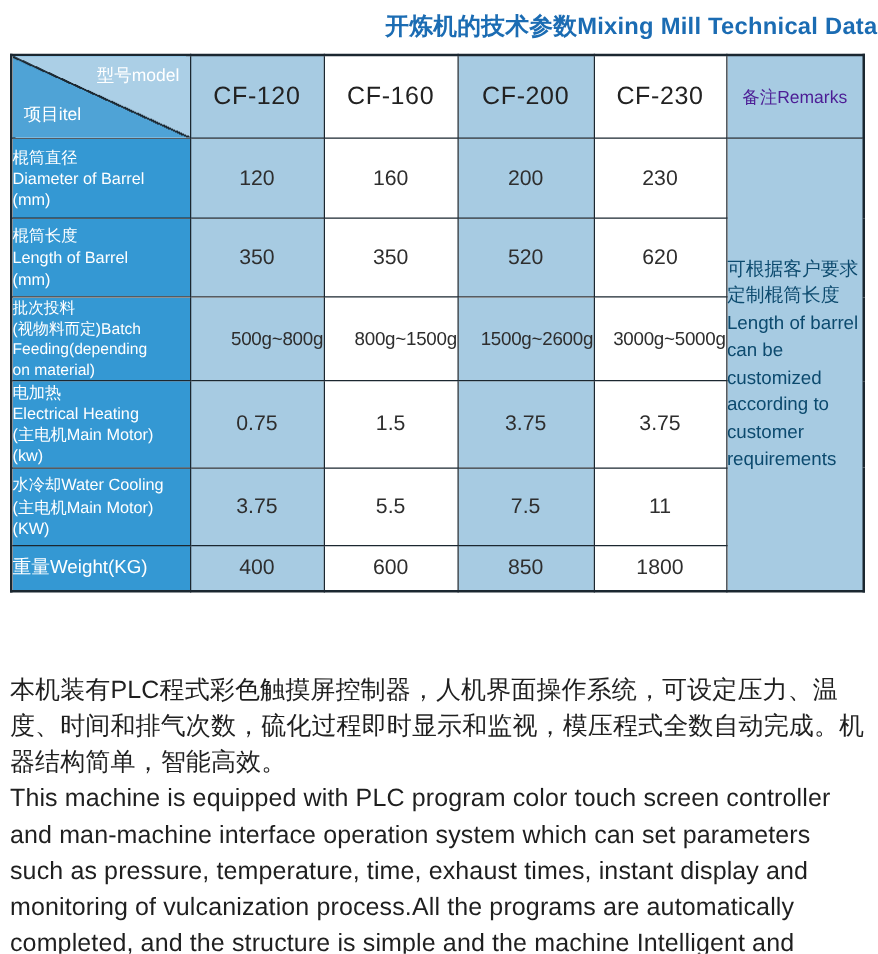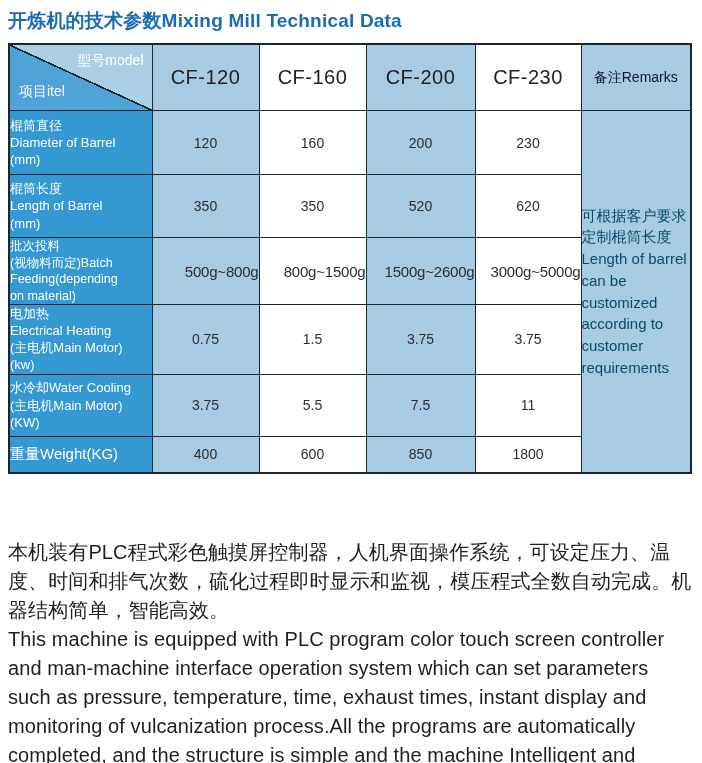--- a/index.html
+++ b/index.html
@@ -4,39 +4,39 @@
 <style>
   html,body{margin:0;padding:0;}
   body{
     width:702px;height:763px;background:#ffffff;
     font-family:"Liberation Sans","DejaVu Sans",sans-serif;
     color:#2b2b2b;overflow:hidden;
   }
   .page{position:relative;width:702px;height:763px;background:#fff;}
   .title{
     margin:8px 0 0 8px;font-size:19px;font-weight:600;
-    color:#1b6cb3;letter-spacing:0.2px;
+    color:#1b6cb3;letter-spacing:0.2px;text-align:right;
   }
   table.spec{
     border-collapse:collapse;table-layout:fixed;
     margin:9px 0 0 8px;width:682px;
     border:2px solid #1b2730;
   }
   table.spec td{
     border:1px solid #1b2730;
     padding:0;vertical-align:middle;
     overflow:hidden;
   }
   
   td.light{background:#a7cbe2;}
   td.white{background:#ffffff;}
   td.blue {background:#3498d3;}
   
   td.model-h{font-size:20px;color:#222;text-align:center;letter-spacing:0.5px;}
-  td.remarks-h{font-size:14px;color:#0f172a;text-align:center;}
+  td.remarks-h{font-size:14px;color:#4c1d95;text-align:center;}
   
   td.corner{
     background:linear-gradient(to bottom left,
       #abcfe6 0 49.5%, #1b2730 49.5% 50.9%, #4fa3d6 50.9% 100%);
     position:relative;
     text-decoration:underline;
   }
   .corner-wrap{position:relative;width:100%;height:65px;}
   .corner-tr{
     position:absolute;top:7px;right:8px;
@@ -47,21 +47,21 @@
     color:#fff;font-size:14px;
   }
   
   td.lbl{
     color:#ffffff;font-size:13px;line-height:1.32;
     padding:3px 2px 3px 8px;
   }
   td.lbl .ln{white-space:nowrap;}
   td.lbl-weight{font-size:15px;}
   
-  td.val{font-size:14px;color:#2e2e2e;text-align:center;}
+  td.val{font-size:17px;color:#2e2e2e;text-align:center;}
   td.val-batch{font-size:15px;letter-spacing:-0.2px;text-align:right;}
   
   td.remarks-body{
     font-size:15px;color:#0c4a6e;line-height:1.45;
     padding:4px 4px 4px 7px;vertical-align:middle;
   }
   td.remarks-body .blk{display:block;}
   
   .desc{margin:64px 6px 0 8px;}
   .desc p{

